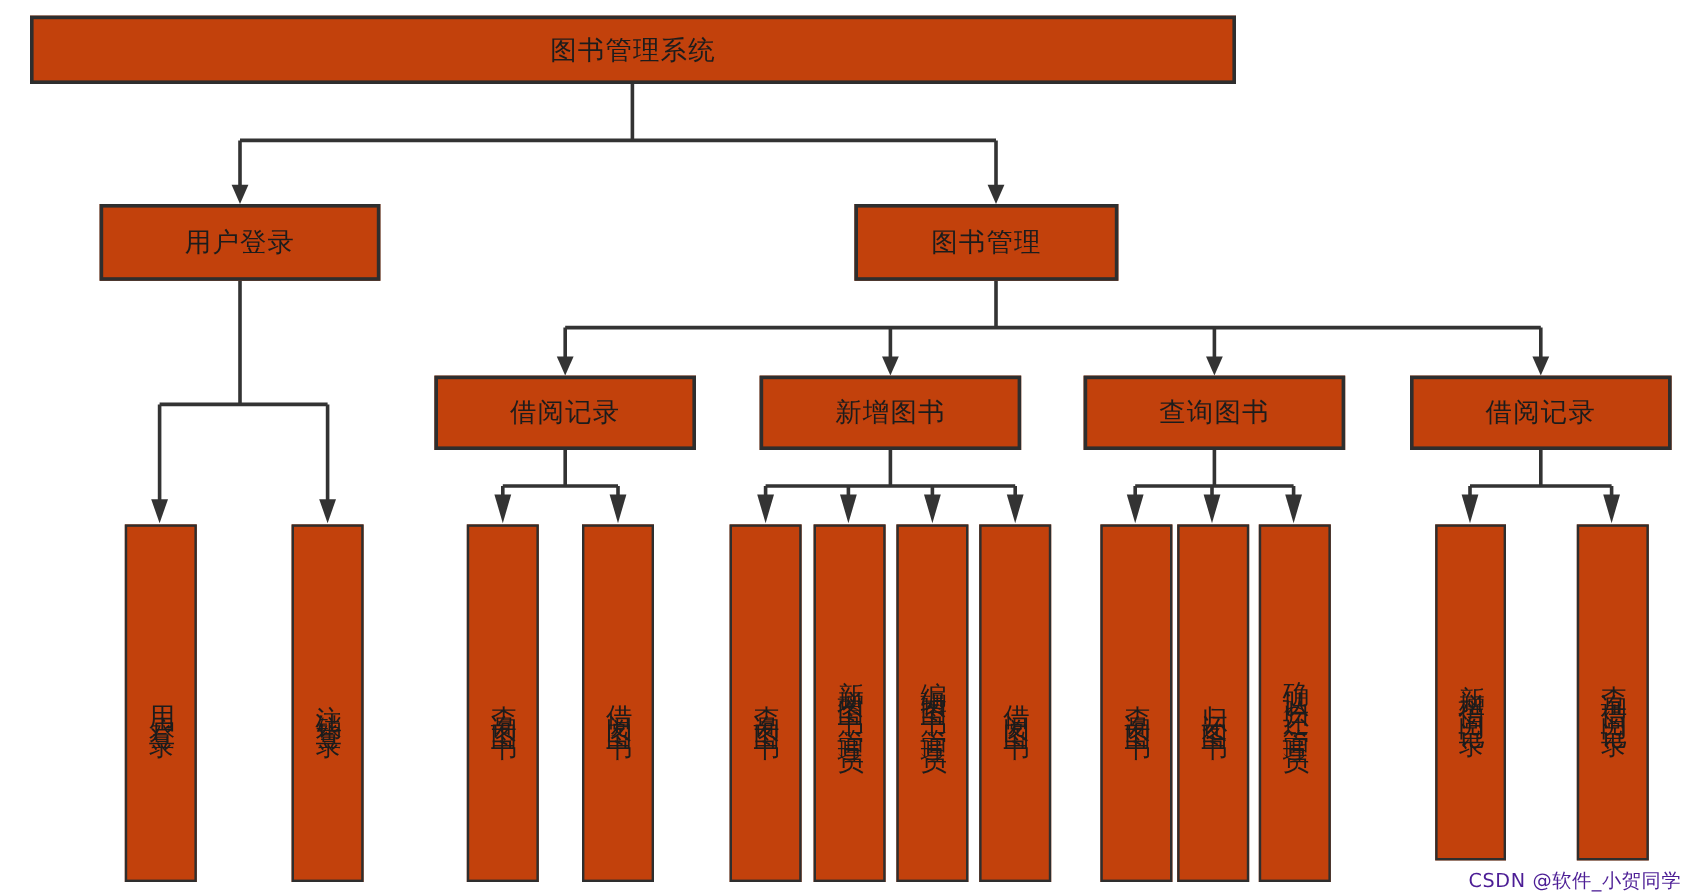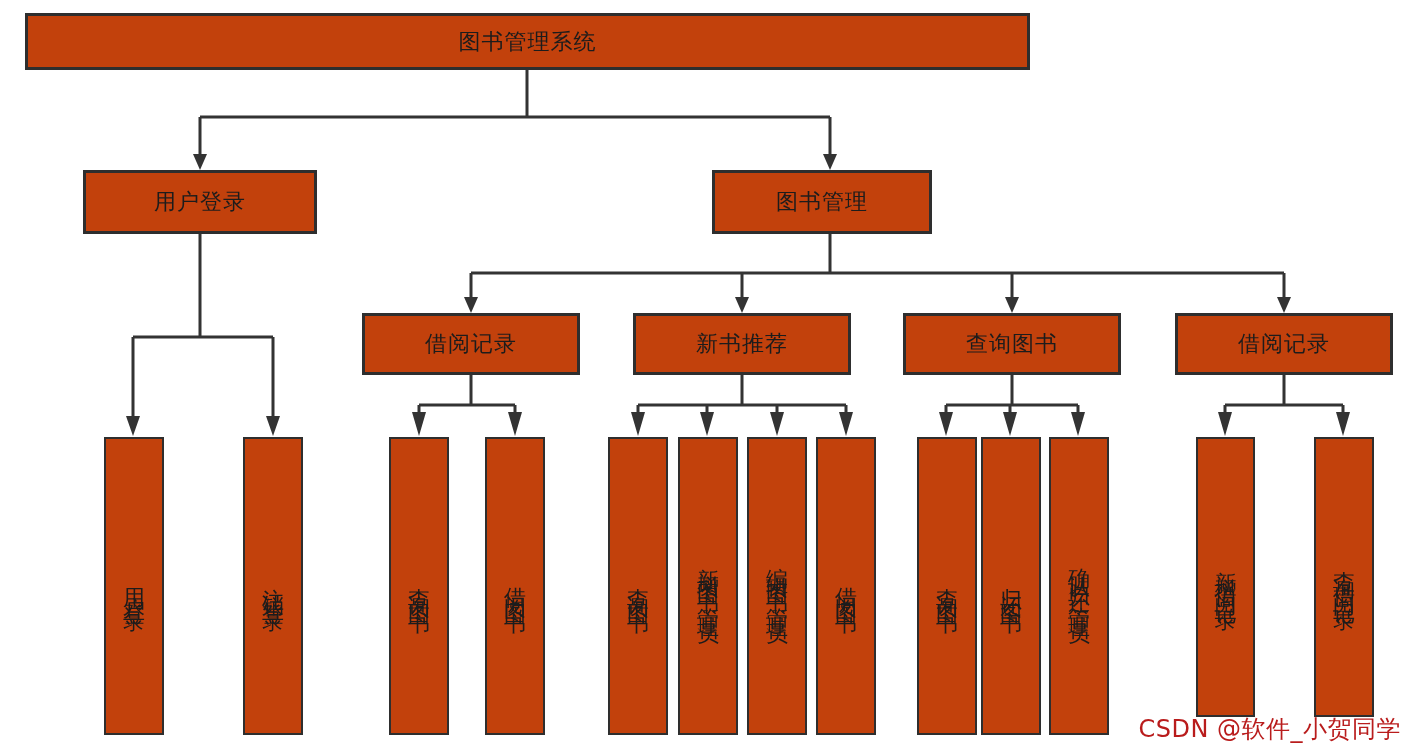--- a/index.html
+++ b/index.html
@@ -33,23 +33,23 @@
     text-orientation: mixed;
     font-size: 22px;
     letter-spacing: 8px;
     line-height: 1.0;
     white-space: nowrap;
   }
   #watermark {
     position: absolute;
     right: 4px;
     bottom: 2px;
-    font-size: 24px;
+    font-size: 16px;
     letter-spacing: 0.5px;
-    color: #b91c1c;
+    color: #4c1d95;
     white-space: nowrap;
   }
 </style>
 </head>
 <body>
 
 <div id="stage">
 
   <svg id="wires" viewBox="0 0 1405 747" xmlns="http://www.w3.org/2000/svg" aria-hidden="true">
     <g stroke="#333333" stroke-width="3" fill="none">
@@ -99,21 +99,21 @@
     <span>用户登录</span>
   </div>
   <div class="box h" style="left:712px;top:170px;width:220px;height:64px">
     <span>图书管理</span>
   </div>
 
   <div class="box h" style="left:362px;top:313px;width:218px;height:62px">
     <span>借阅记录</span>
   </div>
   <div class="box h" style="left:633px;top:313px;width:218px;height:62px">
-    <span>新书推荐</span>
+    <span>新增图书</span>
   </div>
   <div class="box h" style="left:903px;top:313px;width:218px;height:62px">
     <span>查询图书</span>
   </div>
   <div class="box h" style="left:1175px;top:313px;width:218px;height:62px">
     <span>借阅记录</span>
   </div>
 
   <div class="box v" style="left:104px;top:437px;width:60px;height:298px">
     <span>用户登录</span>

